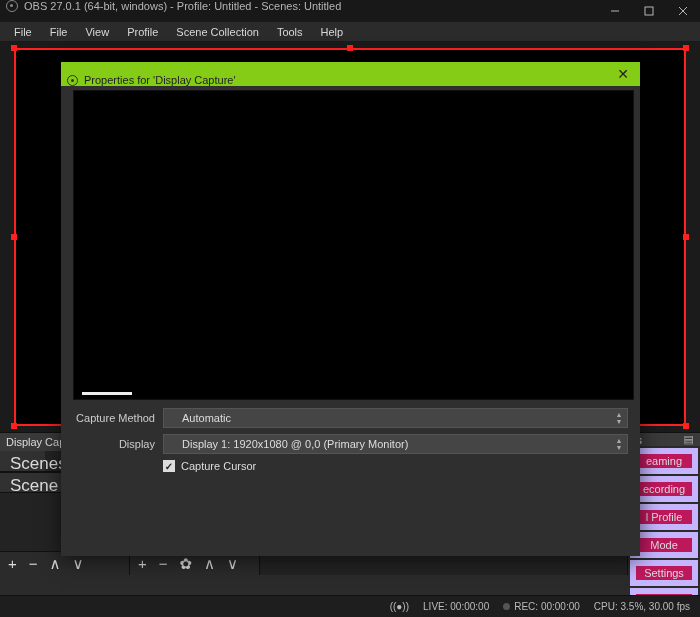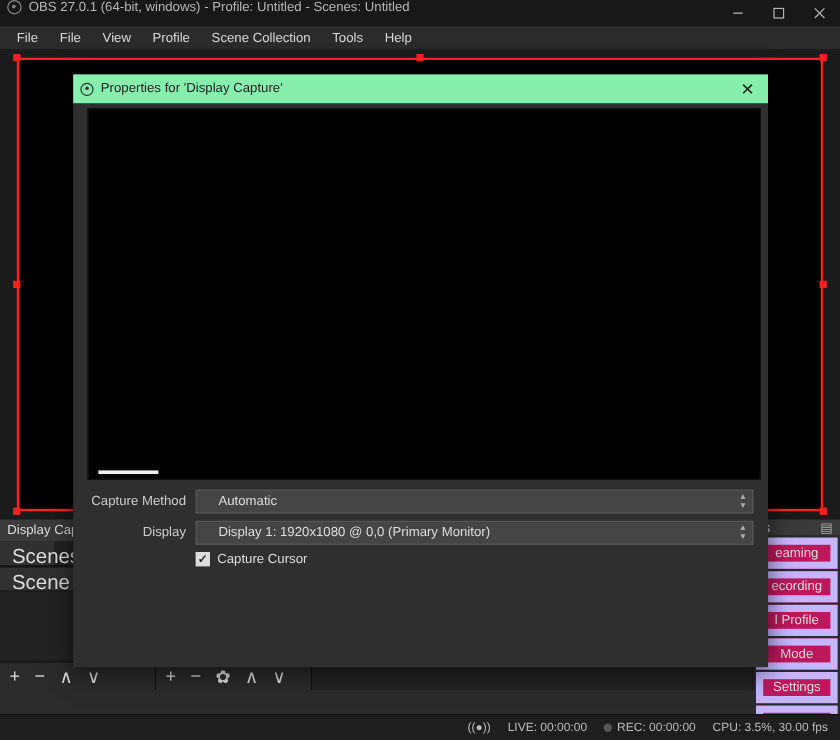--- a/index.html
+++ b/index.html
@@ -48,21 +48,21 @@
 .rbtns{display:flex;flex-direction:column;padding:2px;gap:2px}
 .rbtn{height:26px;background:#be185d;border:6px solid #c4b5fd;color:#ddd;font-size:11px;display:flex;align-items:center;justify-content:center;cursor:default}
 
 
 .statusbar{position:absolute;left:0;right:0;bottom:0;height:22px;background:#1e1e1e;display:flex;align-items:center;justify-content:flex-end;gap:14px;padding:0 10px;color:#bbb;font-size:10px;border-top:1px solid #111}
 .statusbar .ind{display:flex;align-items:center;gap:4px}
 .dot{width:7px;height:7px;border-radius:50%;background:#555}
 
 
 .dialog{position:absolute;left:61px;top:62px;width:579px;height:494px;background:#2f2f2f;box-shadow:0 4px 20px rgba(0,0,0,0.6);display:flex;flex-direction:column}
-.dlg-titlebar{height:24px;background:#86efac;color:#222;display:flex;align-items:center;padding-left:6px;font-size:11px}
+.dlg-titlebar{height:24px;background:#84cc16;color:#222;display:flex;align-items:flex-end;padding-left:6px;font-size:11px}
 .dlg-titlebar .appicon2{width:11px;height:11px;border:1.5px solid #333;border-radius:50%;margin-right:6px;position:relative}
 .dlg-titlebar .appicon2::after{content:"";position:absolute;left:2.5px;top:2.5px;width:3px;height:3px;background:#333;border-radius:50%}
 .dlg-titlebar .spacer{flex:1}
 .dlg-close{width:34px;height:24px;display:flex;align-items:center;justify-content:center;font-size:14px;color:#222;cursor:default}
 .dlg-preview{margin:4px 6px 2px 12px;height:310px;background:#000;border:1px solid #111;position:relative}
 .dlg-preview-scrub{position:absolute;left:8px;bottom:4px;width:50px;height:3px;background:#eee}
 .dlg-form{padding:6px 12px 0 12px}
 .frow{display:flex;align-items:center;margin-bottom:6px;gap:8px}
 .flabel{width:82px;text-align:right;color:#ccc;font-size:11px}
 .fselect{flex:1;height:20px;background:#454545;border:1px solid #555;color:#ddd;font-size:11px;display:flex;align-items:center;padding:0 18px;position:relative}

